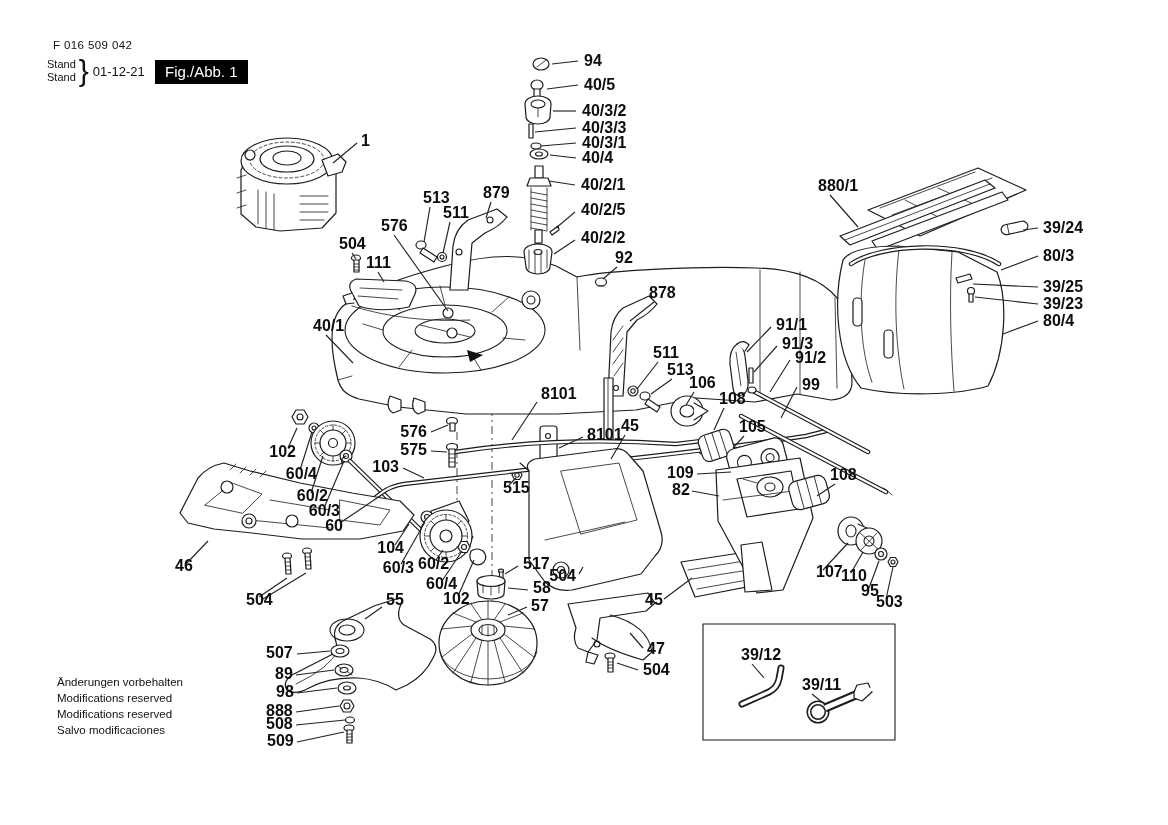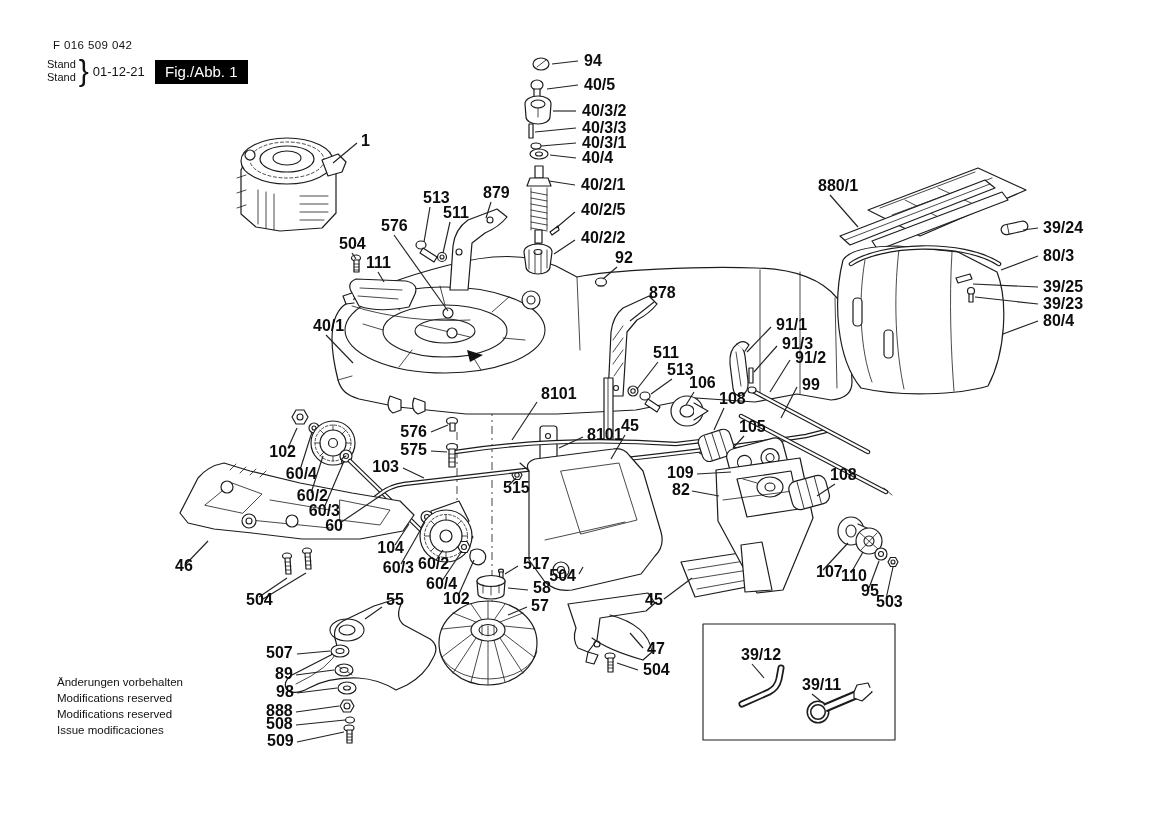--- a/index.html
+++ b/index.html
@@ -543,14 +543,14 @@
   </div>
   <div class="si-brace">}</div>
   <div class="si-date">01-12-21</div>
 </div>
 <div class="figbox">Fig./Abb. 1</div>
 
 <div class="footer">
   <div>Änderungen vorbehalten</div>
   <div>Modifications reserved</div>
   <div>Modifications reserved</div>
-  <div>Issue modificaciones</div>
+  <div>Salvo modificaciones</div>
 </div>
 
 </body></html>

